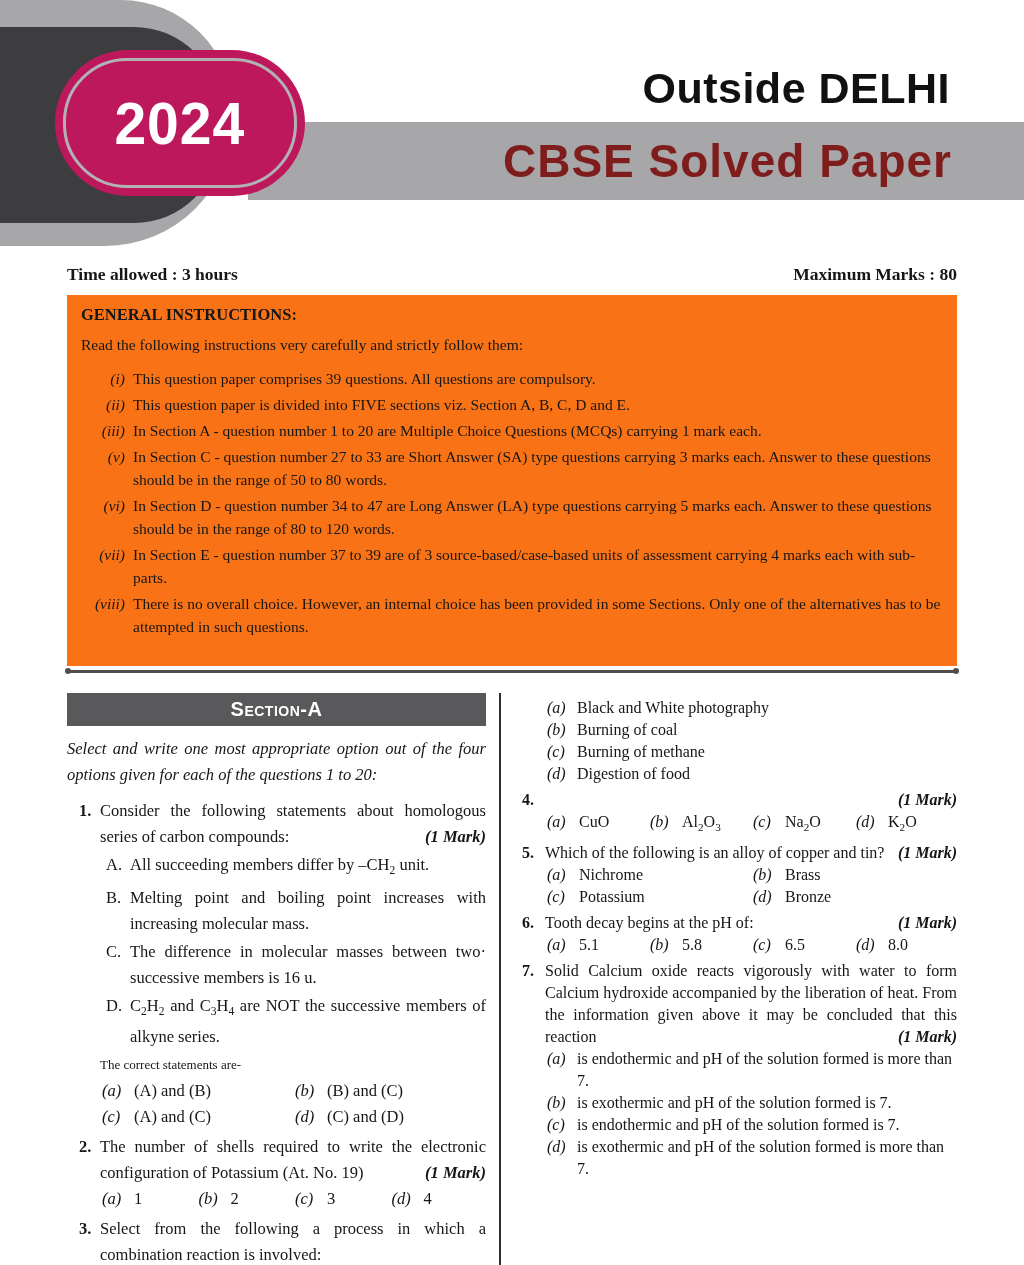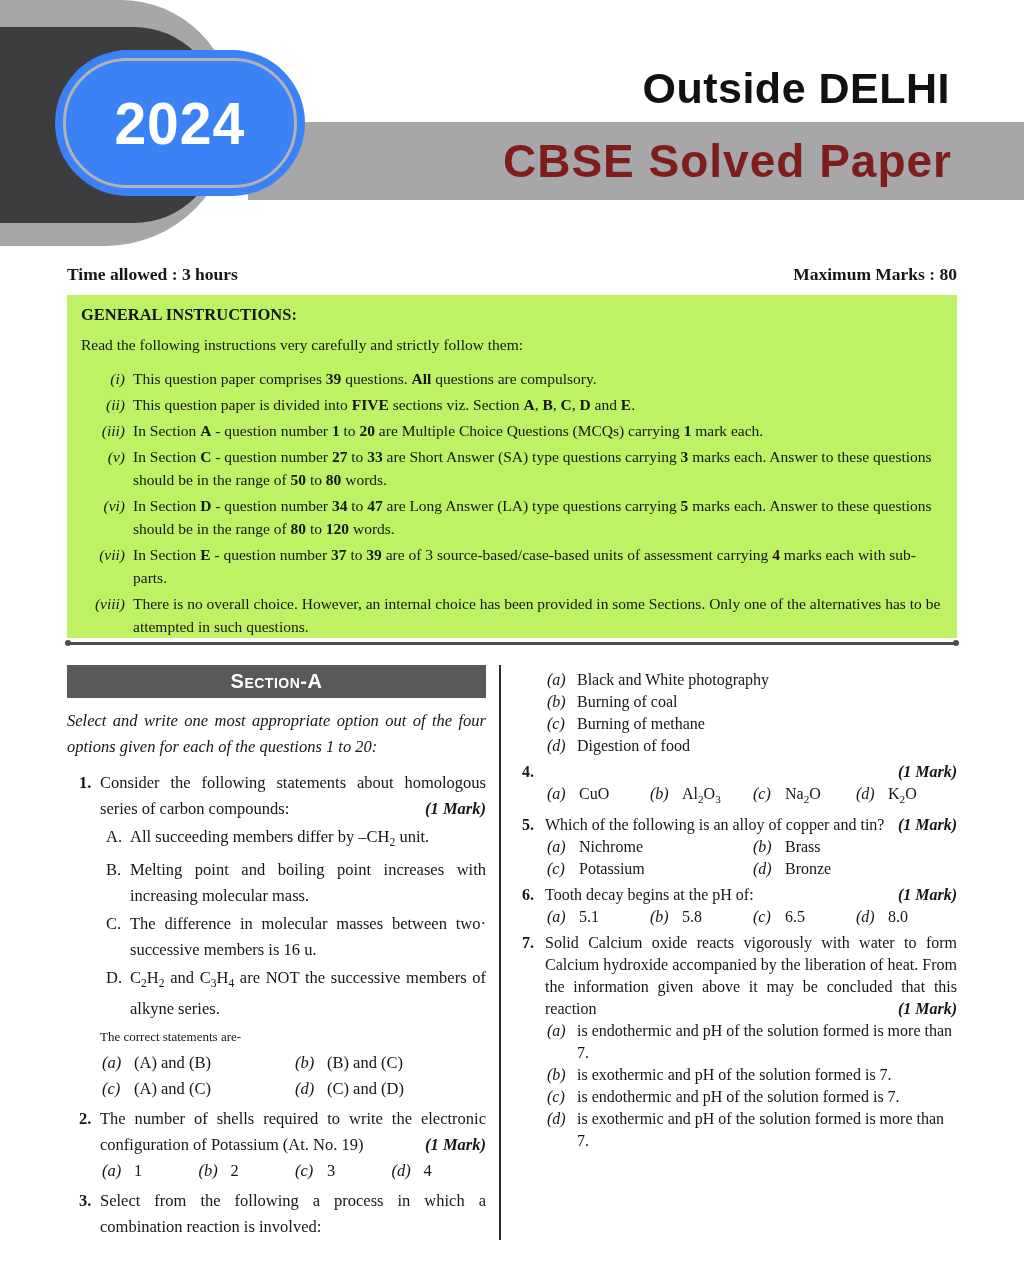--- a/index.html
+++ b/index.html
@@ -17,36 +17,36 @@
     background:#3d3d3f; border-radius:0 86px 86px 0; }
   .hdr-banner { position:absolute; left:248px; right:0; top:122px; height:78px;
     background:#a7a7aa; }
   .hdr-banner-text { position:absolute; right:72px; top:50%; transform:translateY(-50%);
     font-family:"Liberation Sans", sans-serif; font-weight:bold; font-size:46px;
     color:#7f1d1d; letter-spacing:1px; white-space:nowrap;margin-left:17px; }
   .hdr-region { position:absolute; right:74px; top:64px;
     font-family:"Liberation Sans", sans-serif; font-weight:bold; font-size:43px;
     color:#111111; letter-spacing:0.5px; white-space:nowrap; }
   .hdr-badge { position:absolute; left:55px; top:50px; width:250px; height:146px;
-    background:#3b82f6; border-radius:73px; display:flex; align-items:center; justify-content:center; }
+    background:#be185d; border-radius:73px; display:flex; align-items:center; justify-content:center; }
   .hdr-badge::before { content:""; position:absolute; inset:8px;
     border:3px solid #b2b2b5; border-radius:64px; }
   .badge-year { font-family:"Liberation Sans", sans-serif; font-weight:bold;
     font-size:60px; color:#ffffff; letter-spacing:1px; transform:scaleX(0.95); }
   
   .meta { display:flex; justify-content:space-between; margin:12px 67px 10px;
     font-weight:bold; font-size:17.5px; }
   
-  .gi { margin:0 67px; background:#bef264; padding:10px 16px 0 14px; }
+  .gi { margin:0 67px; background:#f97316; padding:10px 16px 28px 14px; }
   .gi-title { font-weight:bold; font-size:16.5px; margin-bottom:8px; }
   .gi-intro { font-size:15.5px; line-height:23px; margin-bottom:11px; }
   .gi-item { display:flex; font-size:15.5px; line-height:23px; margin-top:3px; }
   .gi-num { flex:0 0 52px; text-align:right; font-style:italic; padding-right:8px; }
   .gi-text { flex:1; }
-  .gi b, .qtext b { font-weight:bold; }
+  .gi b, .qtext b { font-weight:normal; }
   
   .rule { position:relative; margin:4px 67px 0; height:2.5px; background:#4d4d4d; }
   .rule::before,.rule::after { content:""; position:absolute; top:-2px; width:6px; height:6px;
     border-radius:50%; background:#4d4d4d; }
   .rule::before { left:-2px; } .rule::after { right:-2px; }
   
   .cols { display:flex; margin:20px 67px 0; align-items:stretch; }
   .col-left { width:432px; padding-right:13px; }
   .col-divider { width:2px; background:#2e2e2e; }
   .col-right { flex:1; padding-left:16px; }

